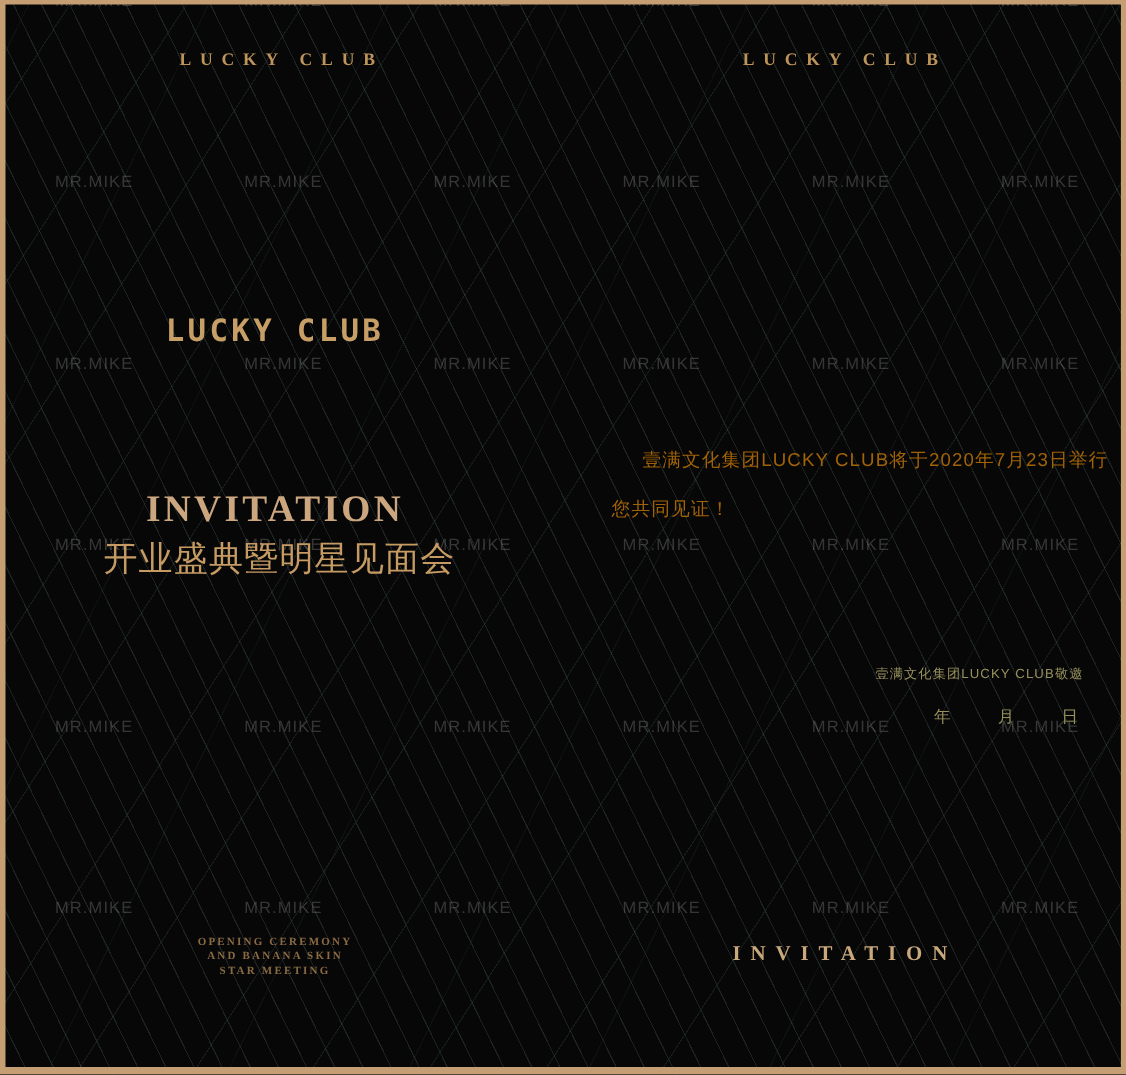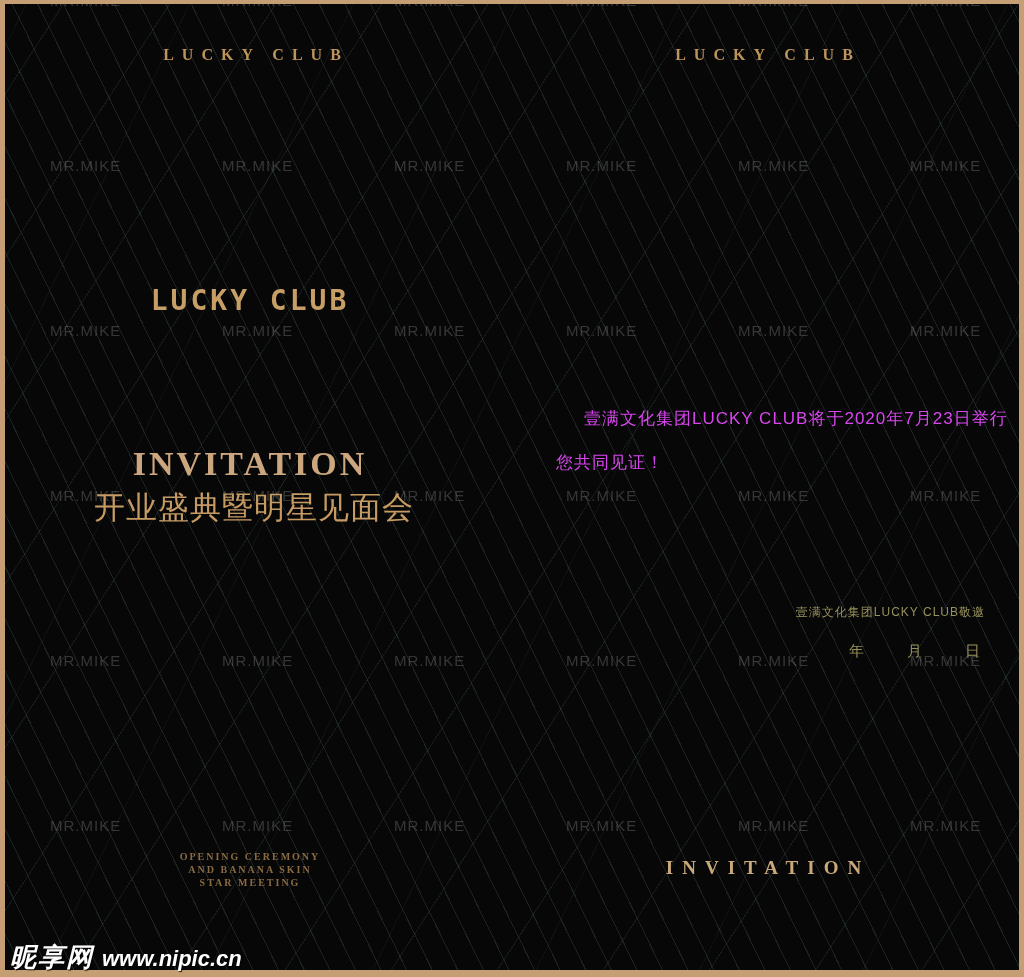--- a/index.html
+++ b/index.html
@@ -62,21 +62,21 @@
   .greeting{
     position:absolute;left:556px;top:318px;
     font-size:17px;color:#97915c;letter-spacing:1px;white-space:nowrap;
   }
   .blank-line{
     display:inline-block;width:106px;height:15px;
     border-bottom:1px solid #8f8a58;margin:0 2px;vertical-align:baseline;
   }
   .body-text{
     position:absolute;left:556px;top:397px;width:450px;
-    font-size:17px;color:#d946ef;letter-spacing:1px;line-height:43.5px;
+    font-size:17px;color:#a16207;letter-spacing:1px;line-height:43.5px;
     white-space:nowrap;
   }
   .body-text .indent{padding-left:28px;}
   .signature{
     position:absolute;right:39px;top:604px;
     font-size:12px;color:#97915c;letter-spacing:1px;
   }
   .date-line{
     position:absolute;right:44px;top:642px;display:flex;gap:43px;
     font-size:15px;color:#97915c;
@@ -170,16 +170,13 @@
   <div class="date-line">
     <span>年</span>
     <span>月</span>
     <span>日</span>
   </div>
 
   <div class="rp-footer">INVITATION</div>
 
   <div class="frame"></div>
 
-  <div class="nipic">
-    <span class="cn">昵享网</span><span class="url">www.nipic.cn</span>
-  </div>
 </div>
 
 </body></html>

